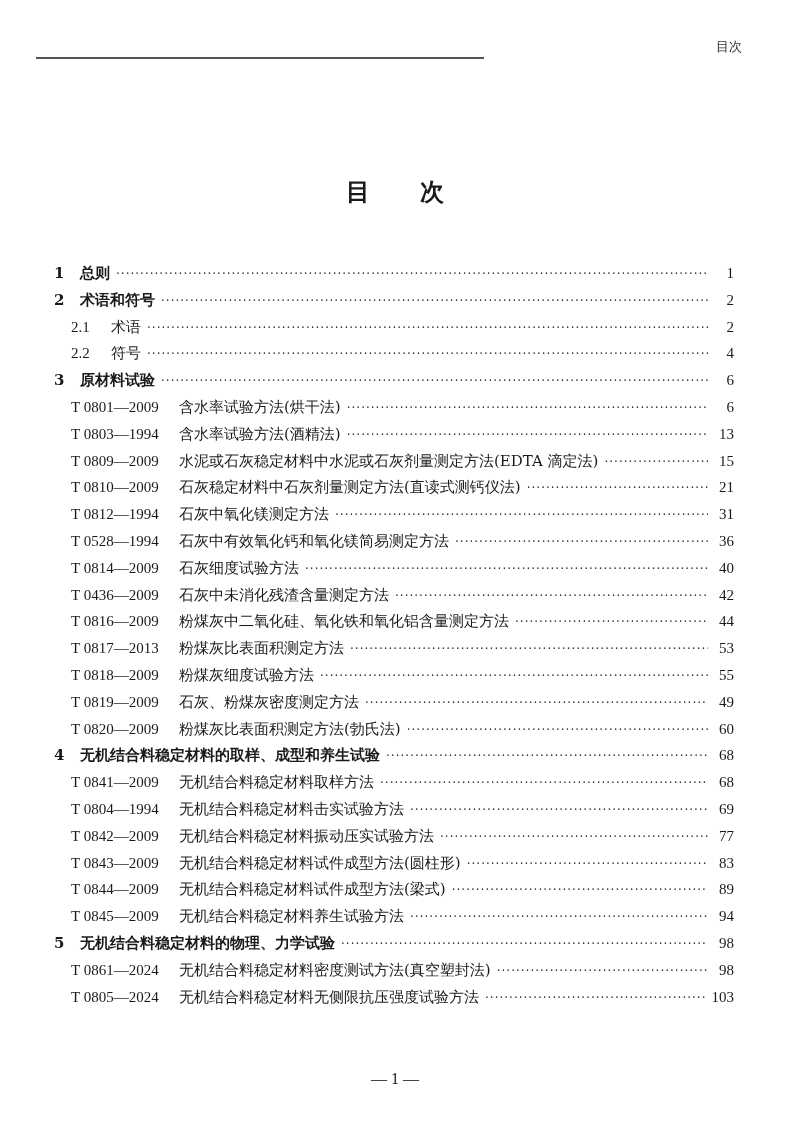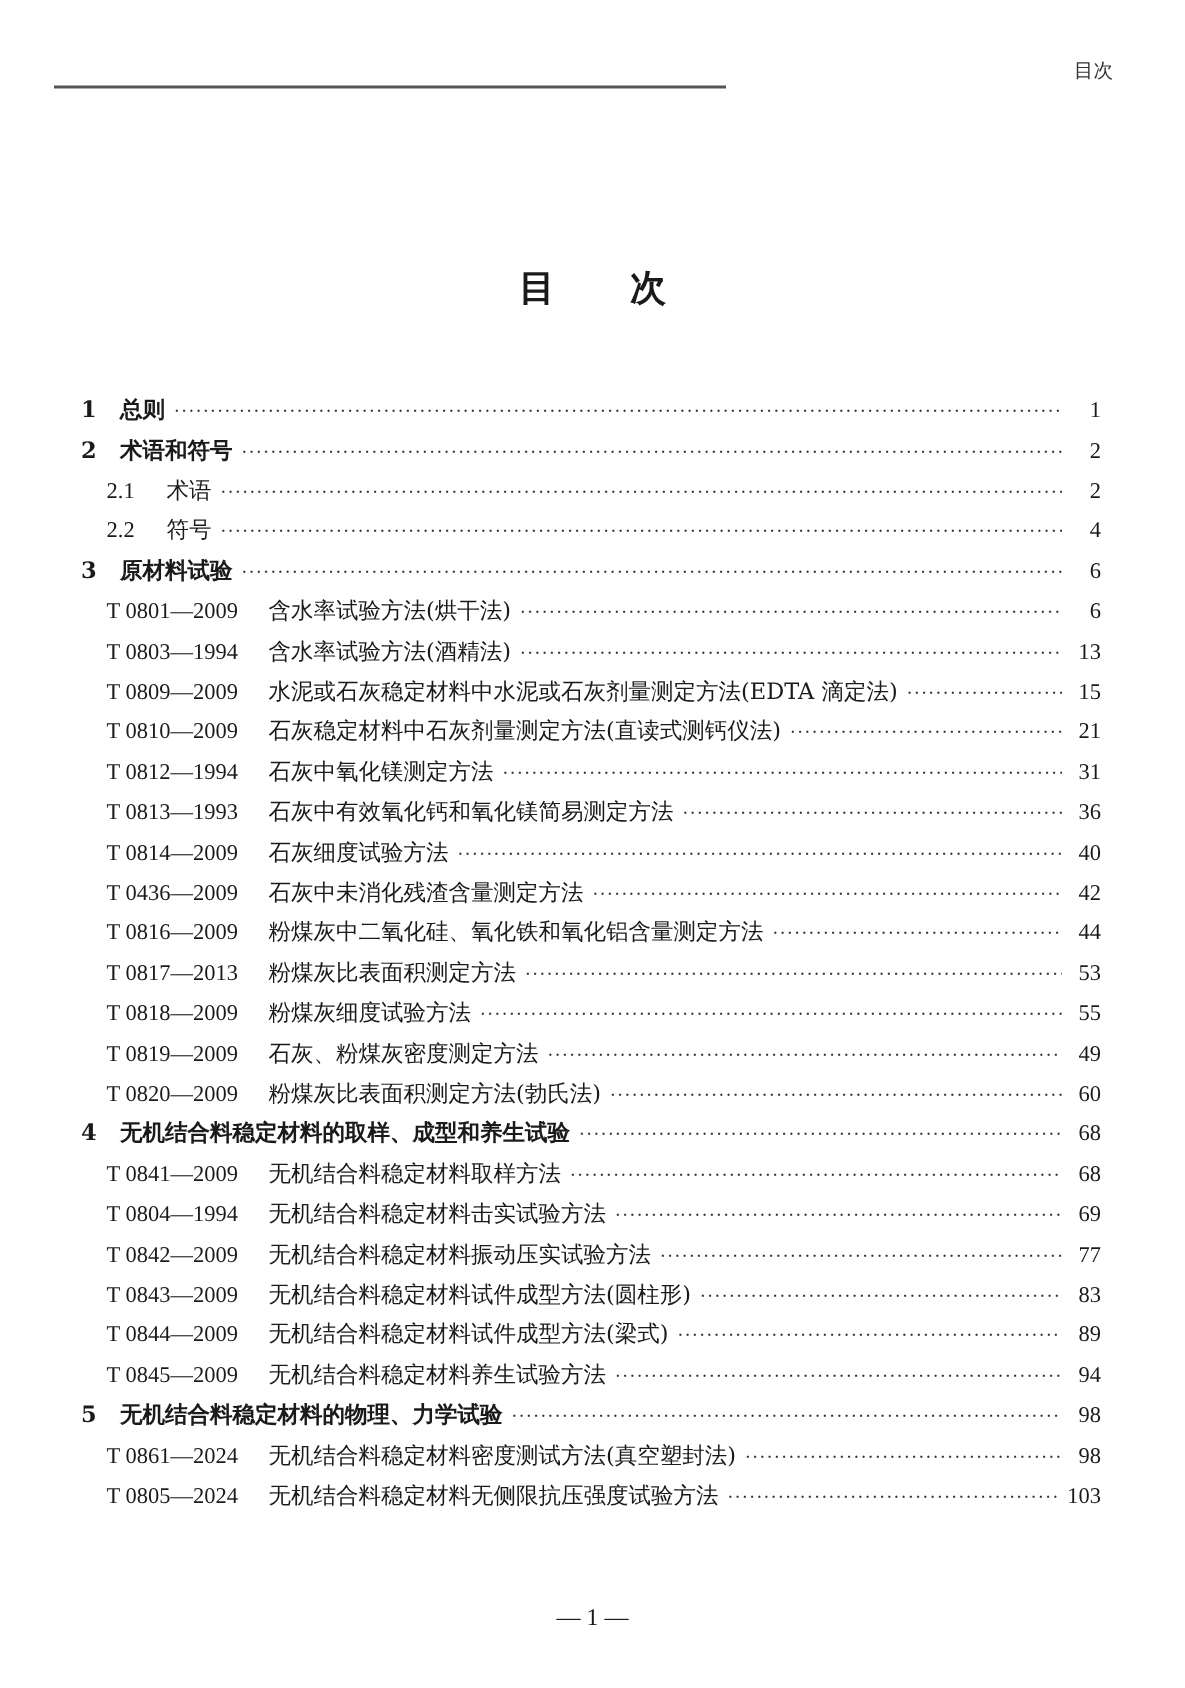--- a/index.html
+++ b/index.html
@@ -121,21 +121,21 @@
       <span class="leader"></span>
       <span class="page">21</span>
     </div>
     <div class="toc-row level-2">
       <span class="num">T 0812—1994</span>
       <span class="title">石灰中氧化镁测定方法</span>
       <span class="leader"></span>
       <span class="page">31</span>
     </div>
     <div class="toc-row level-2">
-      <span class="num">T 0813—1993</span>
+      <span class="num">T 0528—1994</span>
       <span class="title">石灰中有效氧化钙和氧化镁简易测定方法</span>
       <span class="leader"></span>
       <span class="page">36</span>
     </div>
     <div class="toc-row level-2">
       <span class="num">T 0814—2009</span>
       <span class="title">石灰细度试验方法</span>
       <span class="leader"></span>
       <span class="page">40</span>
     </div>

